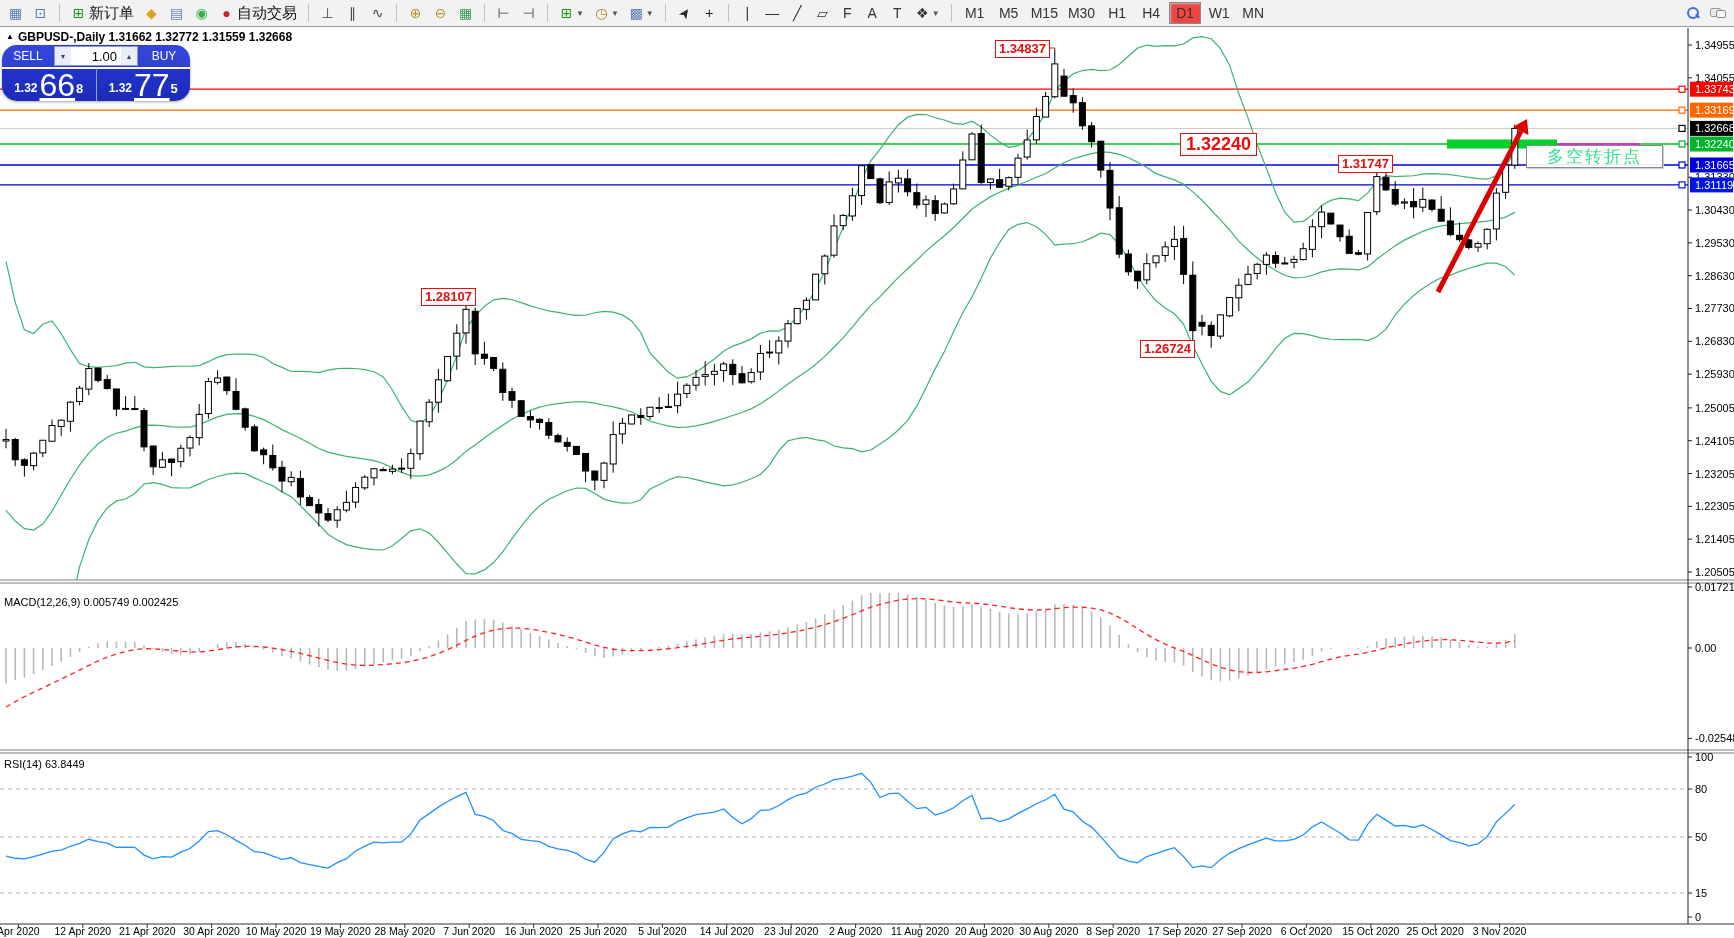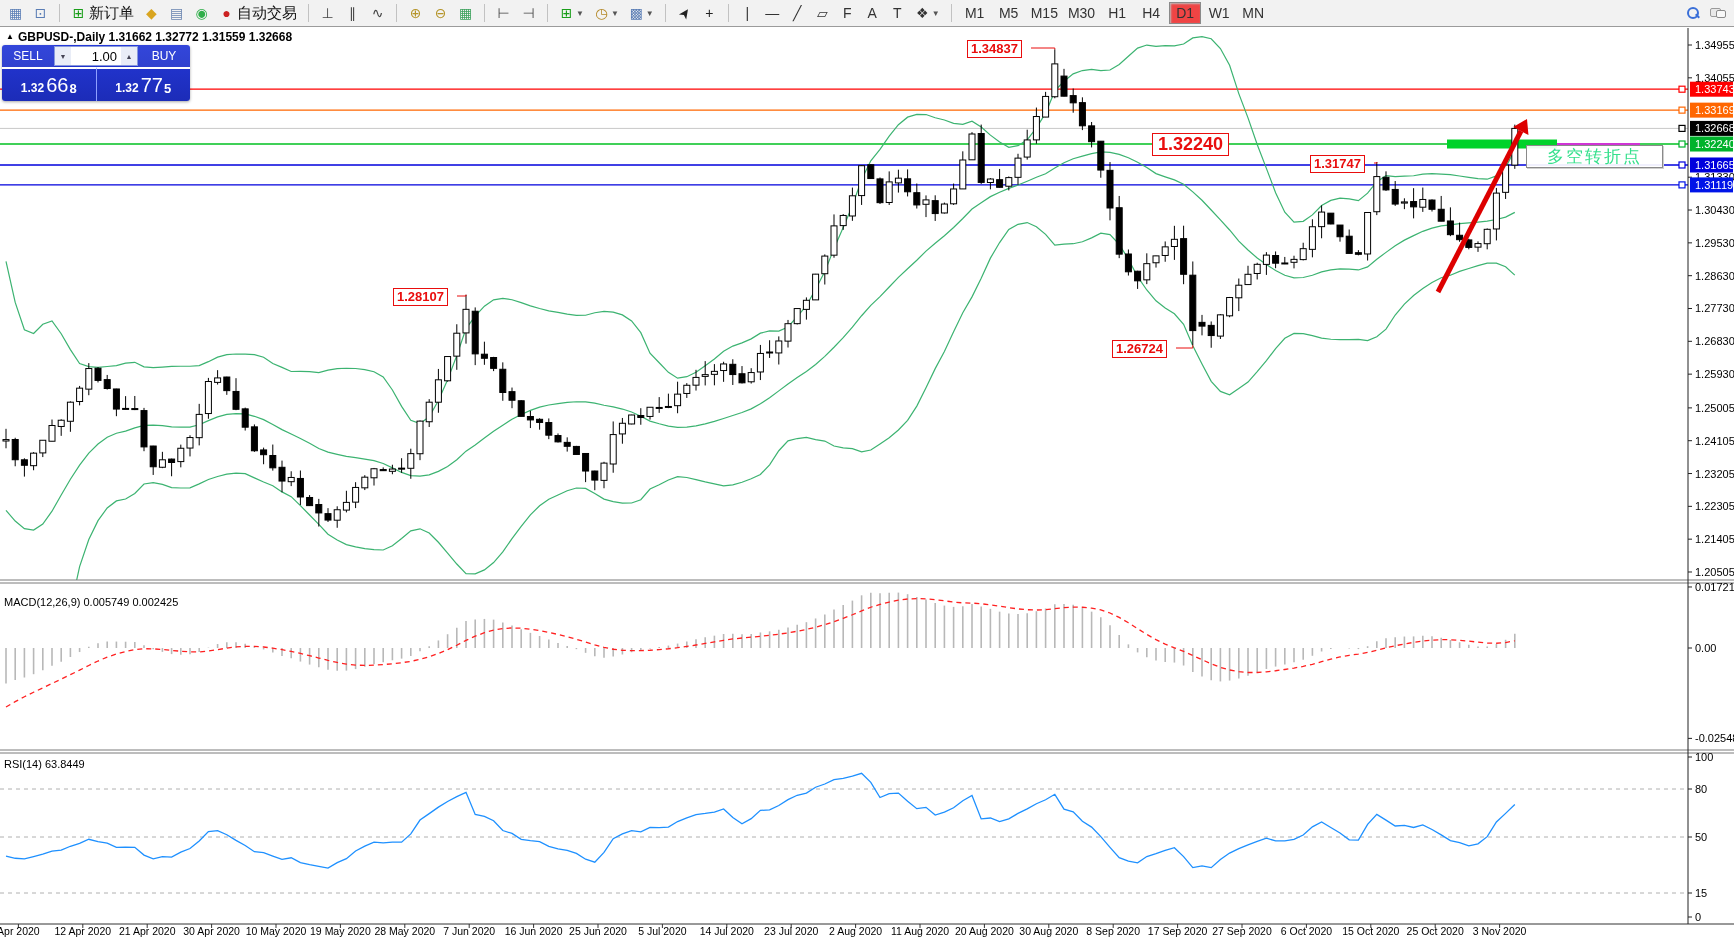--- a/index.html
+++ b/index.html
@@ -27,44 +27,44 @@
   .icon-chat{position:relative;width:16px;height:12px;display:inline-block;margin-left:10px;}
   .icon-chat::before{content:"";position:absolute;left:0;top:1px;width:9px;height:7px;border:1.5px solid #9a9a9a;border-radius:2px;background:#e8e8e8;}
   .icon-chat::after{content:"";position:absolute;left:6px;top:3px;width:8px;height:6px;border:1.5px solid #8a8a8a;border-radius:2px;background:#f8f8f8;}
 
   
   #chart-title{position:absolute;left:6px;top:30px;z-index:30;font-size:12px;font-weight:700;color:#000;}
   #chart-title .tri{font-size:8px;margin-right:4px;vertical-align:2px;}
 
   
   #trade-panel{position:absolute;left:2px;top:45px;width:188px;height:56px;z-index:35;
-    background:linear-gradient(#2438d8,#1c2cb8);border-radius:3px;overflow:hidden;color:#fff;
+    background:linear-gradient(#2438d8,#1c2cb8);border-radius:15px;overflow:hidden;color:#fff;
     box-shadow:0 1px 3px rgba(0,0,0,.35);}
   #tp-top{display:flex;height:22px;align-items:stretch;}
   .tp-btn{width:52px;display:flex;align-items:center;justify-content:center;font-size:12px;color:#fff;
     background:rgba(255,255,255,.07);cursor:pointer;}
   #tp-spin{flex:1;display:flex;background:#fff;border:1px solid #8899dd;margin:1px 0;}
   .spin-btn{width:16px;display:flex;align-items:center;justify-content:center;background:#e9edf7;
     color:#445;font-size:7px;cursor:pointer;}
   #tp-volume{flex:1;display:flex;align-items:center;justify-content:flex-end;padding-right:4px;
     color:#000;font-size:13px;}
   #tp-prices{display:flex;height:34px;}
   .tp-half{flex:1;display:flex;align-items:flex-end;justify-content:center;padding-bottom:3px;cursor:pointer;}
   .tp-half.left{border-right:1px solid #8fa0ff;border-top:2px solid #fff;}
   .tp-half.right{border-top:2px solid #fff;}
   .px-small{font-size:12px;font-weight:700;margin-right:2px;margin-bottom:3px;}
-  .px-big{font-size:20px;font-weight:400;line-height:26px;}
+  .px-big{font-size:32px;font-weight:400;line-height:26px;text-decoration:underline;}
   .px-sup{font-size:13px;font-weight:700;vertical-align:top;margin-left:1px;position:relative;top:-2px;}
 
   
   .pane-label{position:absolute;left:4px;z-index:30;font-size:11px;color:#000;}
 
   
   .ann{position:absolute;z-index:31;background:#fff;border:1px solid #e90d0d;color:#e90d0d;
-    font-weight:700;font-size:13px;padding:0 3px;line-height:16px;}
+    font-weight:700;font-size:13px;padding:0 3px;line-height:16px;margin-left:28px;}
   .ann.big{font-size:18px;line-height:21px;padding:0 5px;}
   .cn-box{position:absolute;z-index:32;background:rgba(255,255,255,.92);border:1px solid #8a8a8a;
     color:#35e08c;font-size:17px;line-height:21px;padding:0 20px;letter-spacing:2px;
     box-shadow:1px 1px 0 #cfcfcf;}
 </style>
 </head>
 <body>
 
 <div id="stage">
 

